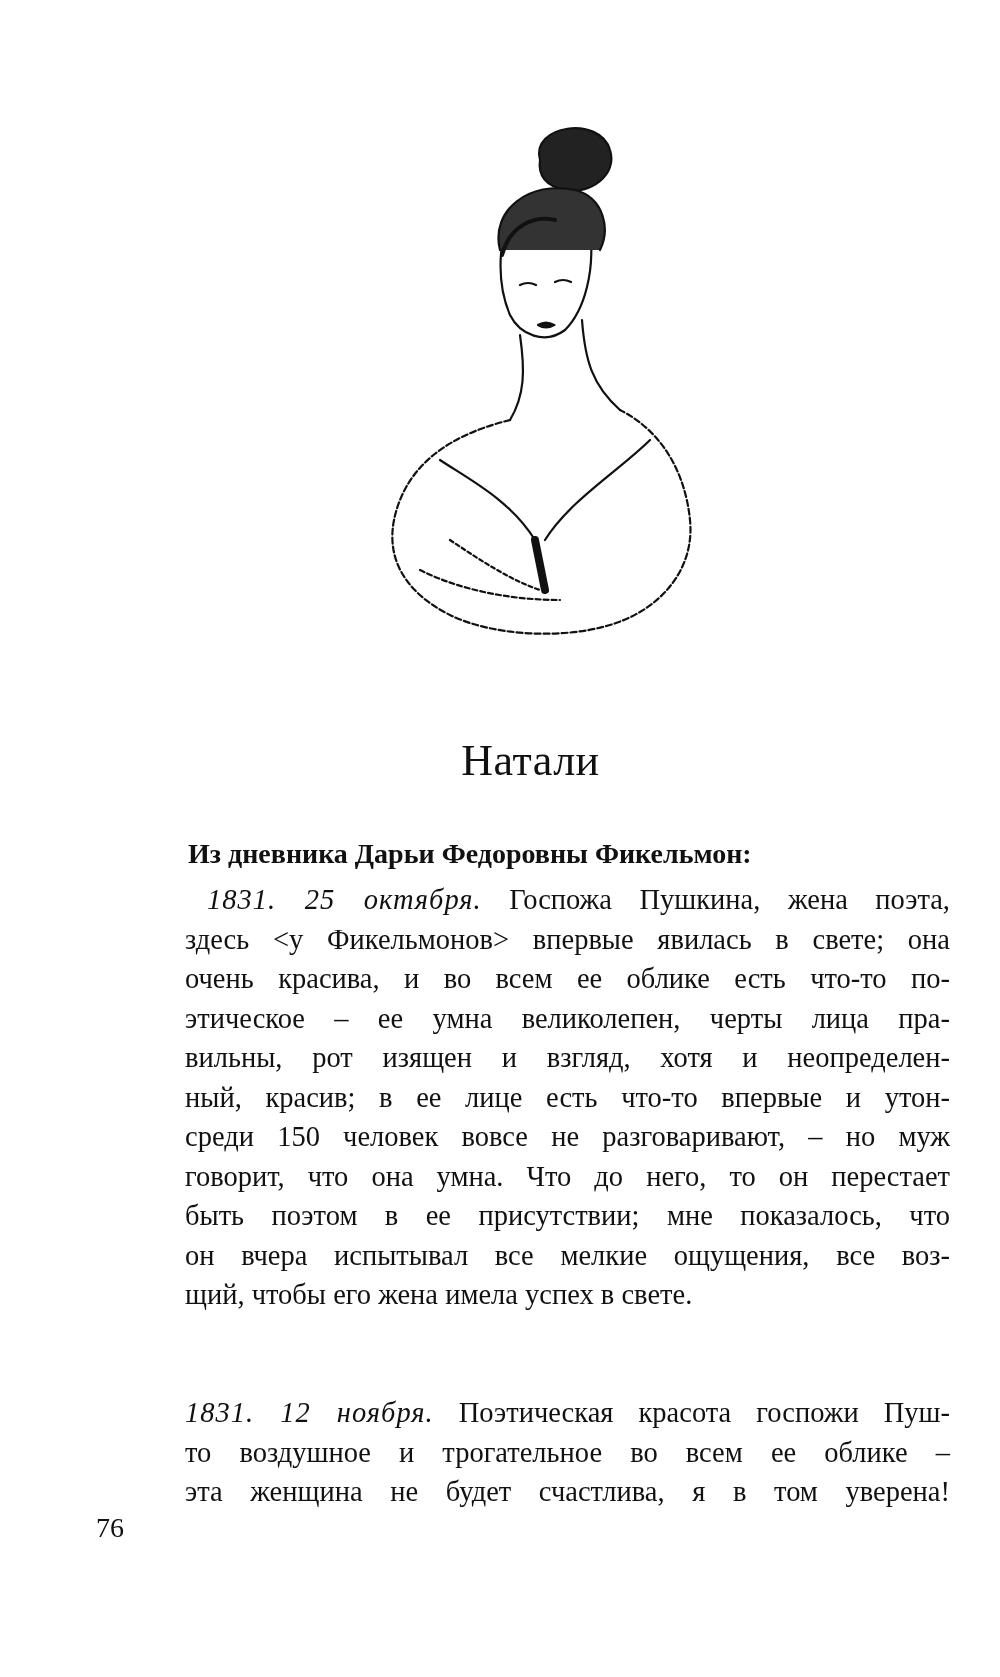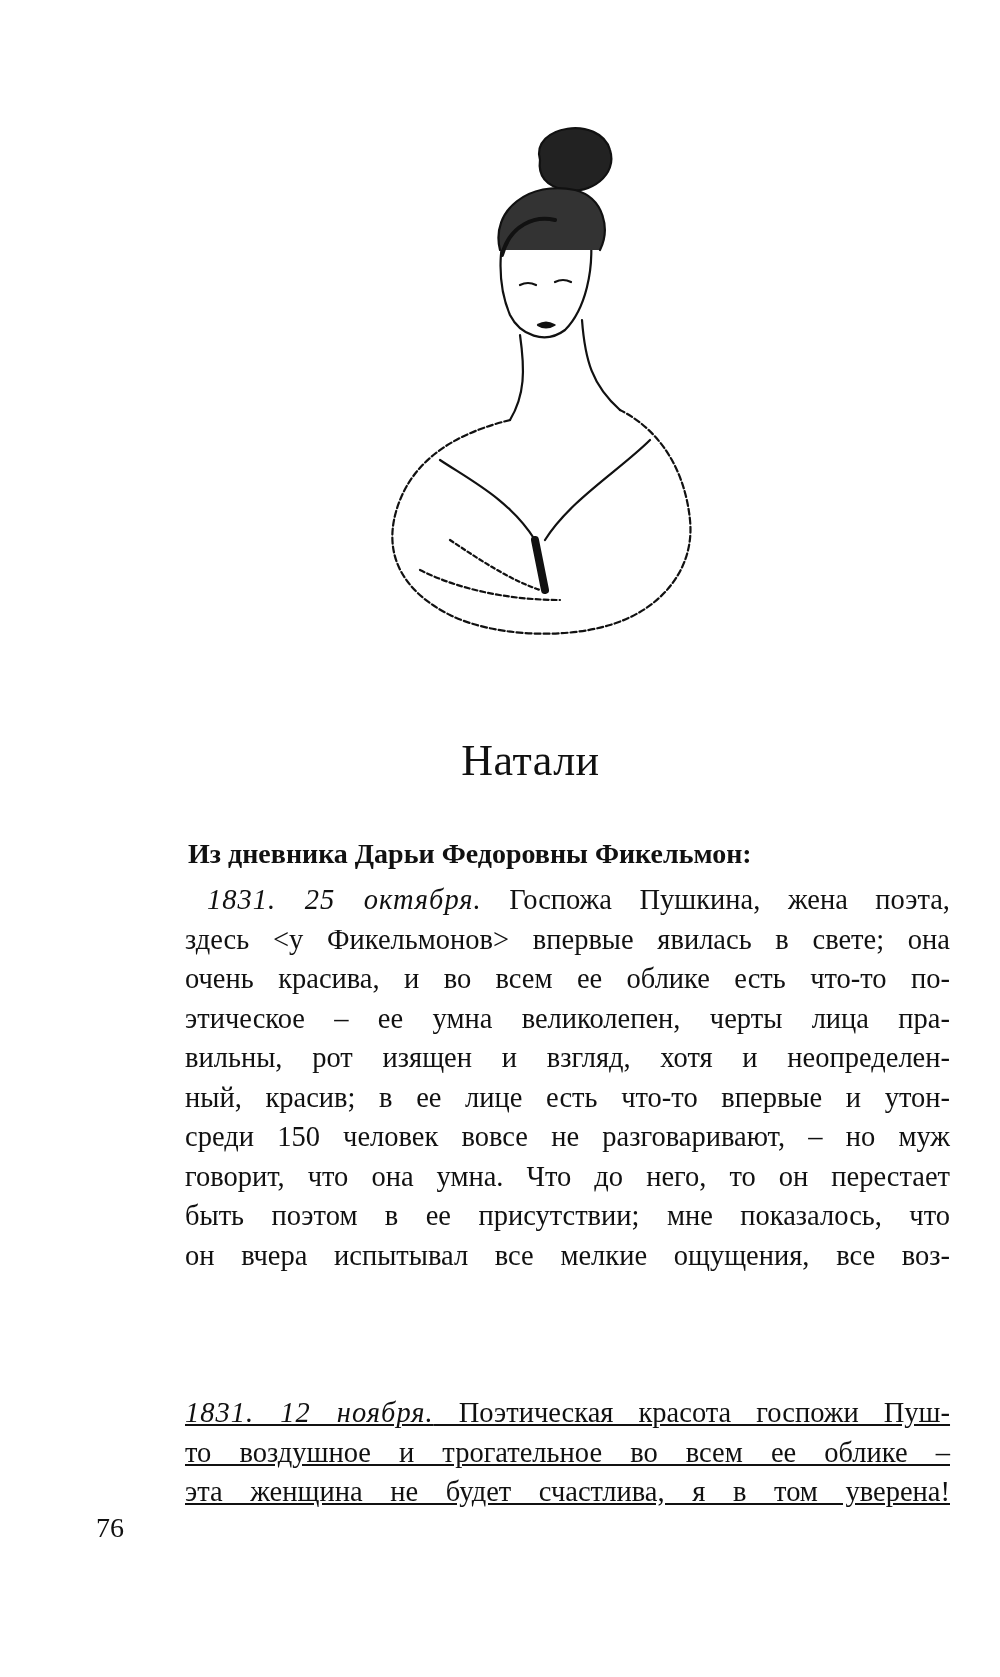--- a/index.html
+++ b/index.html
@@ -69,21 +69,22 @@
   <span class="line indent"><span class="date">1831. 25 октября.</span><span> Госпожа Пушкина, жена поэта,</span></span>
   <span class="line">здесь &lt;у Фикельмонов&gt; впервые явилась в свете; она</span>
   <span class="line">очень красива, и во всем ее облике есть что-то по-</span>
   <span class="line">этическое – ее умна великолепен, черты лица пра-</span>
   <span class="line">вильны, рот изящен и взгляд, хотя и неопределен-</span>
   <span class="line">ный, красив; в ее лице есть что-то впервые и утон-</span>
   <span class="line">среди 150 человек вовсе не разговаривают, – но муж</span>
   <span class="line">говорит, что она умна. Что до него, то он перестает</span>
   <span class="line">быть поэтом в ее присутствии; мне показалось, что</span>
   <span class="line">он вчера испытывал все мелкие ощущения, все воз-</span>
+  <span class="line last">щий, чтобы его жена имела успех в свете.</span>
 </div>
 
-<div class="text-block" style="top: 1393px; text-decoration: underline;">
+<div class="text-block" style="top: 1393px;">
   <span class="line"><span class="date">1831. 12 ноября.</span><span> Поэтическая красота госпожи Пуш-</span></span>
   <span class="line">то воздушное и трогательное во всем ее облике –</span>
   <span class="line">эта женщина не будет счастлива, я в том уверена!</span>
 </div>
 
 <div class="page-number">76</div>
 
 </body></html>

